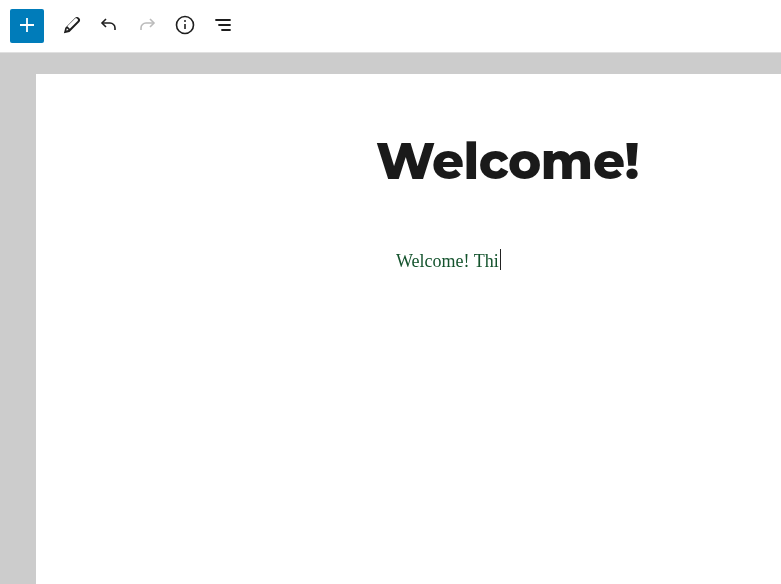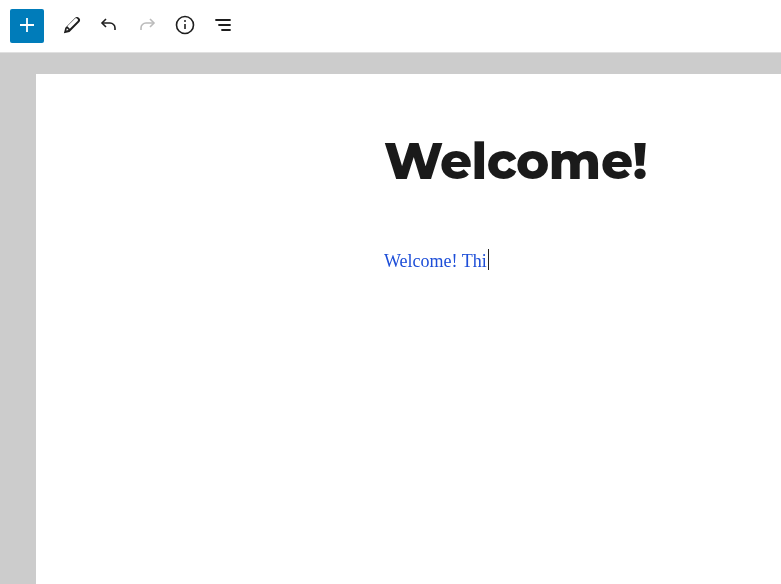--- a/index.html
+++ b/index.html
@@ -41,42 +41,43 @@
     width: 100%;
     height: calc(100% - 53px);
     position: relative;
     padding-top: 21px;
     padding-left: 36px;
   }
   .page {
     background: #fff;
     width: 100%;
     height: 100%;
-    padding: 60px 0 0 12px;
+    padding: 60px 0 0 4px;
   }
   .content {
     max-width: 600px;
     margin-left: 336px;
   }
   .page-title {
     font-family: "Montserrat", "Helvetica Neue", Arial, sans-serif;
     font-weight: 800;
     font-size: 50px;
     color: #1a1a1a;
     line-height: 1.1;
     margin-bottom: 58px;
     letter-spacing: -0.5px;
   }
   .body-text {
     font-family: Georgia, "Times New Roman", serif;
     font-size: 18px;
-    color: #1d4ed8;
+    color: #14532d;
     line-height: 1.6;
     position: relative;
     display: inline-block;
+    margin-left: 20px;
   }
   .cursor {
     display: inline-block;
     width: 1px;
     height: 21px;
     background: #222;
     vertical-align: -3px;
     margin-left: 1px;
   }
 </style>

